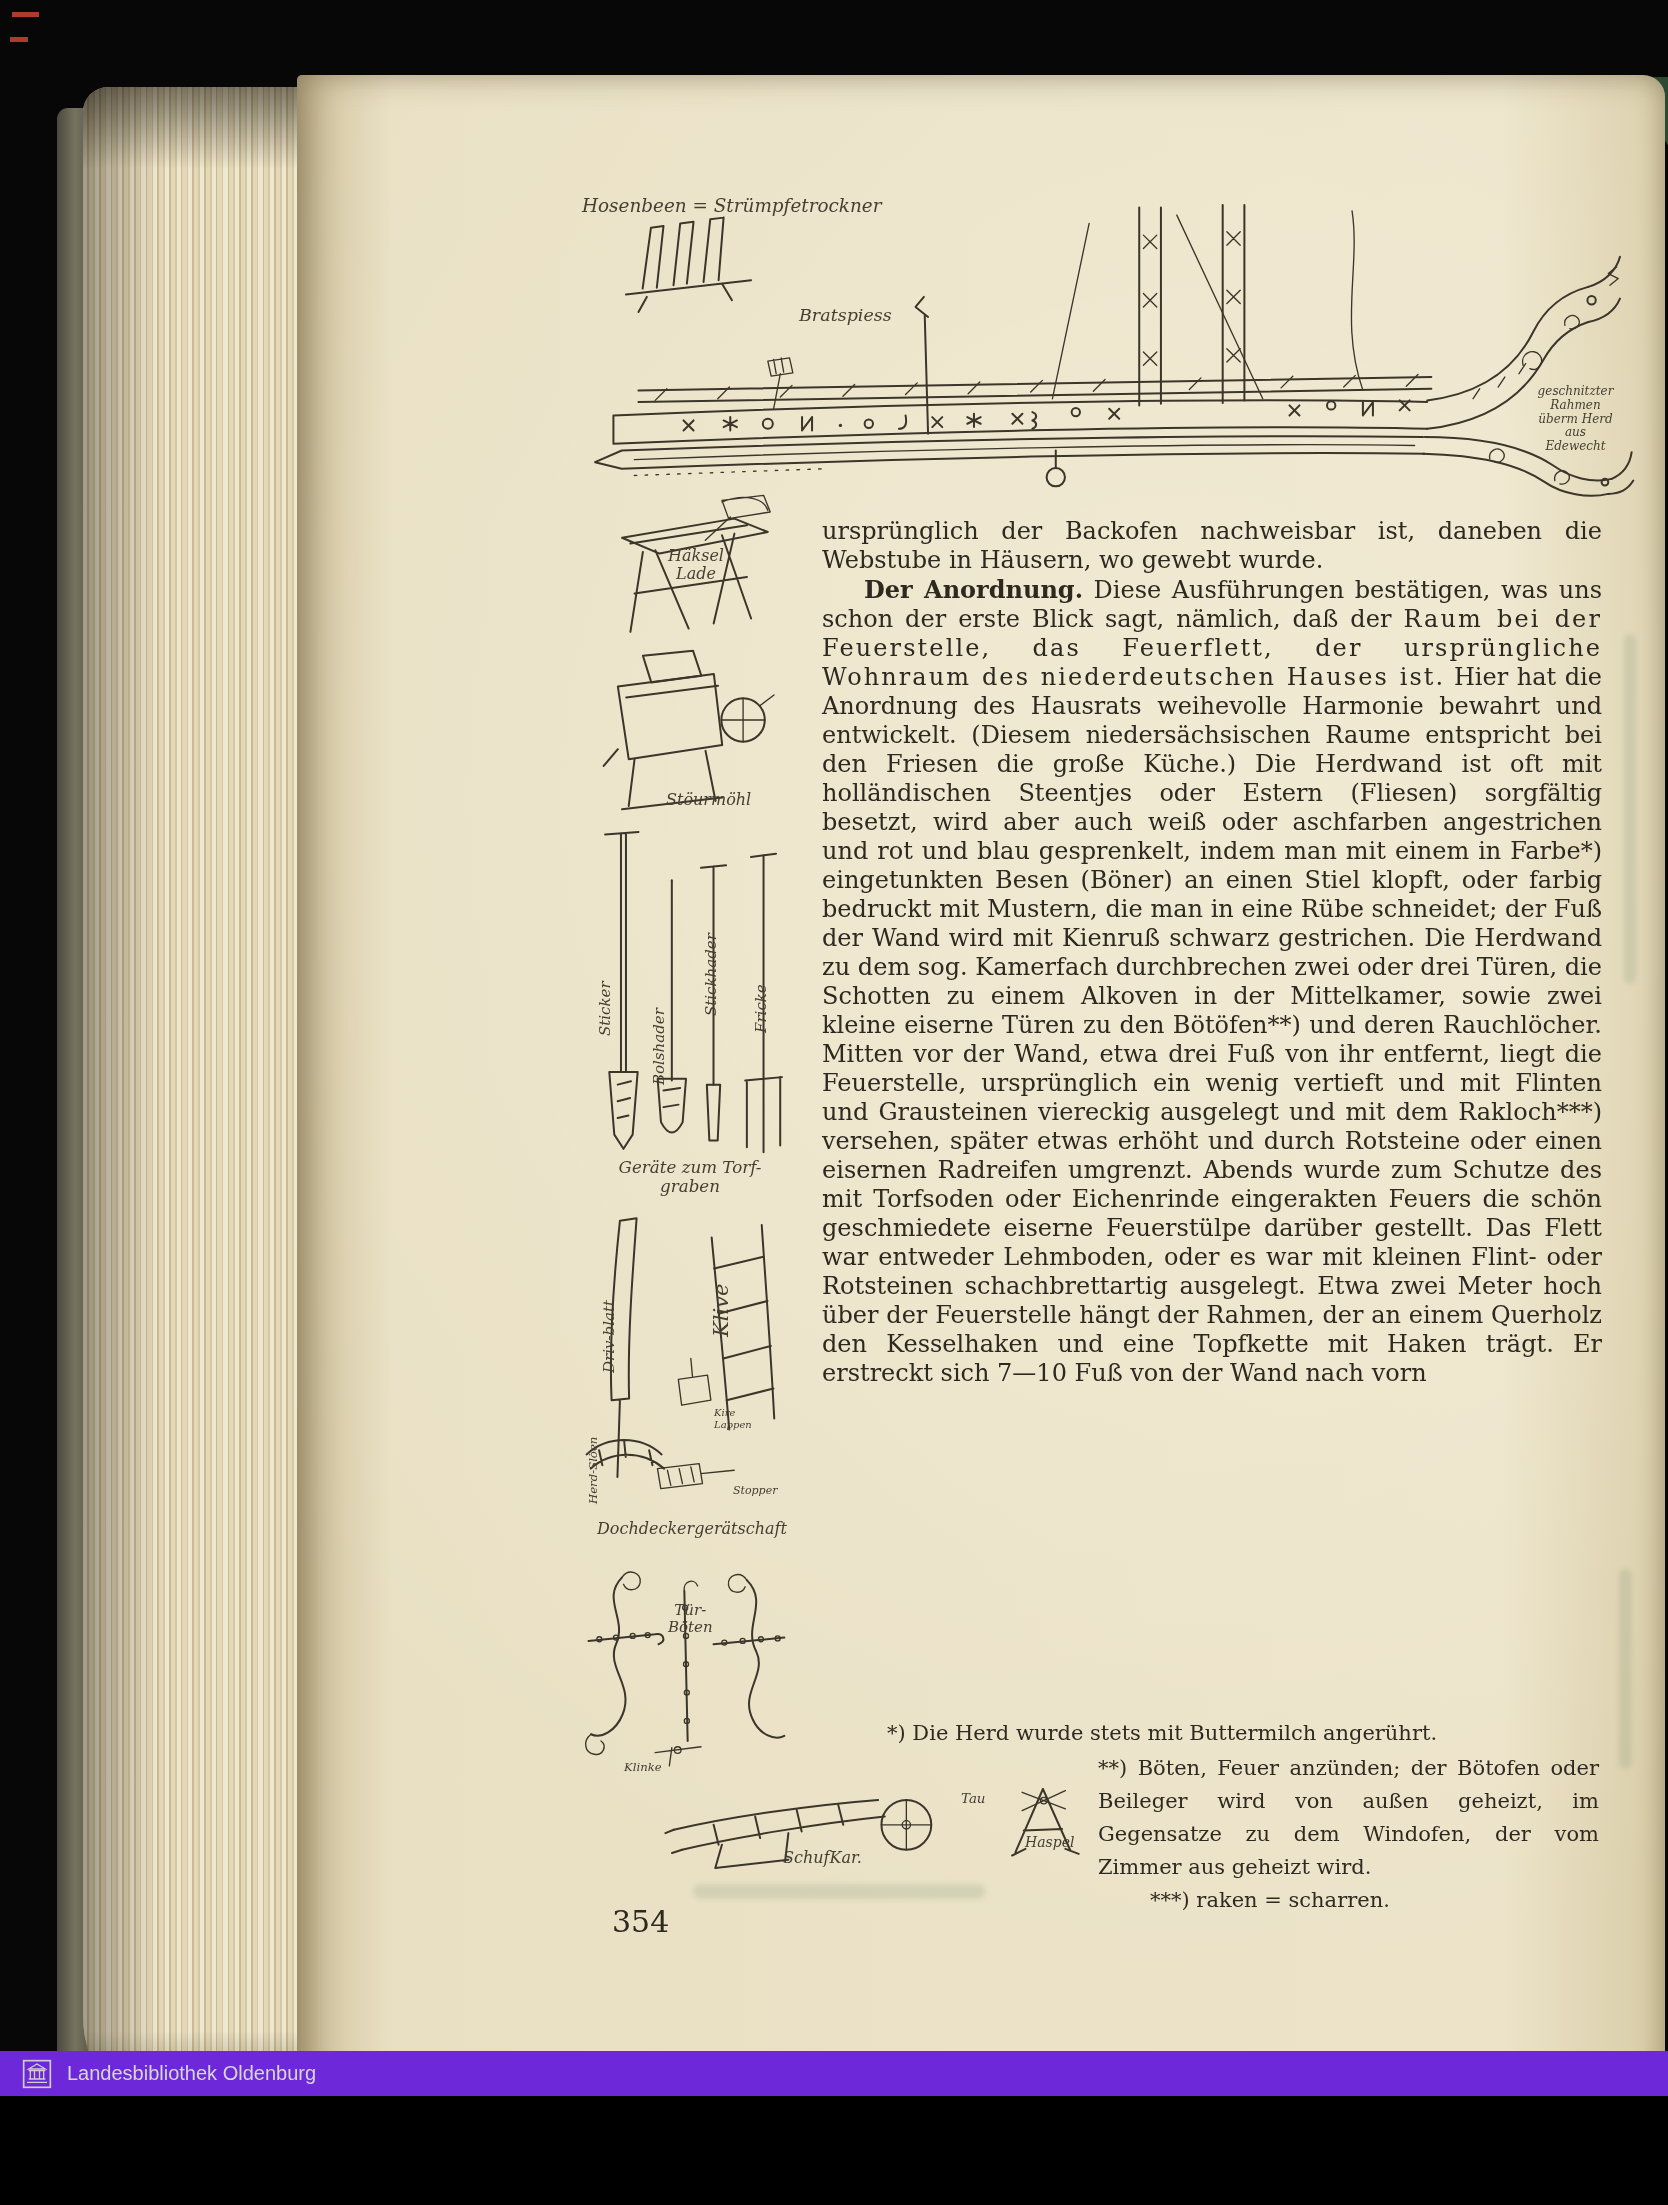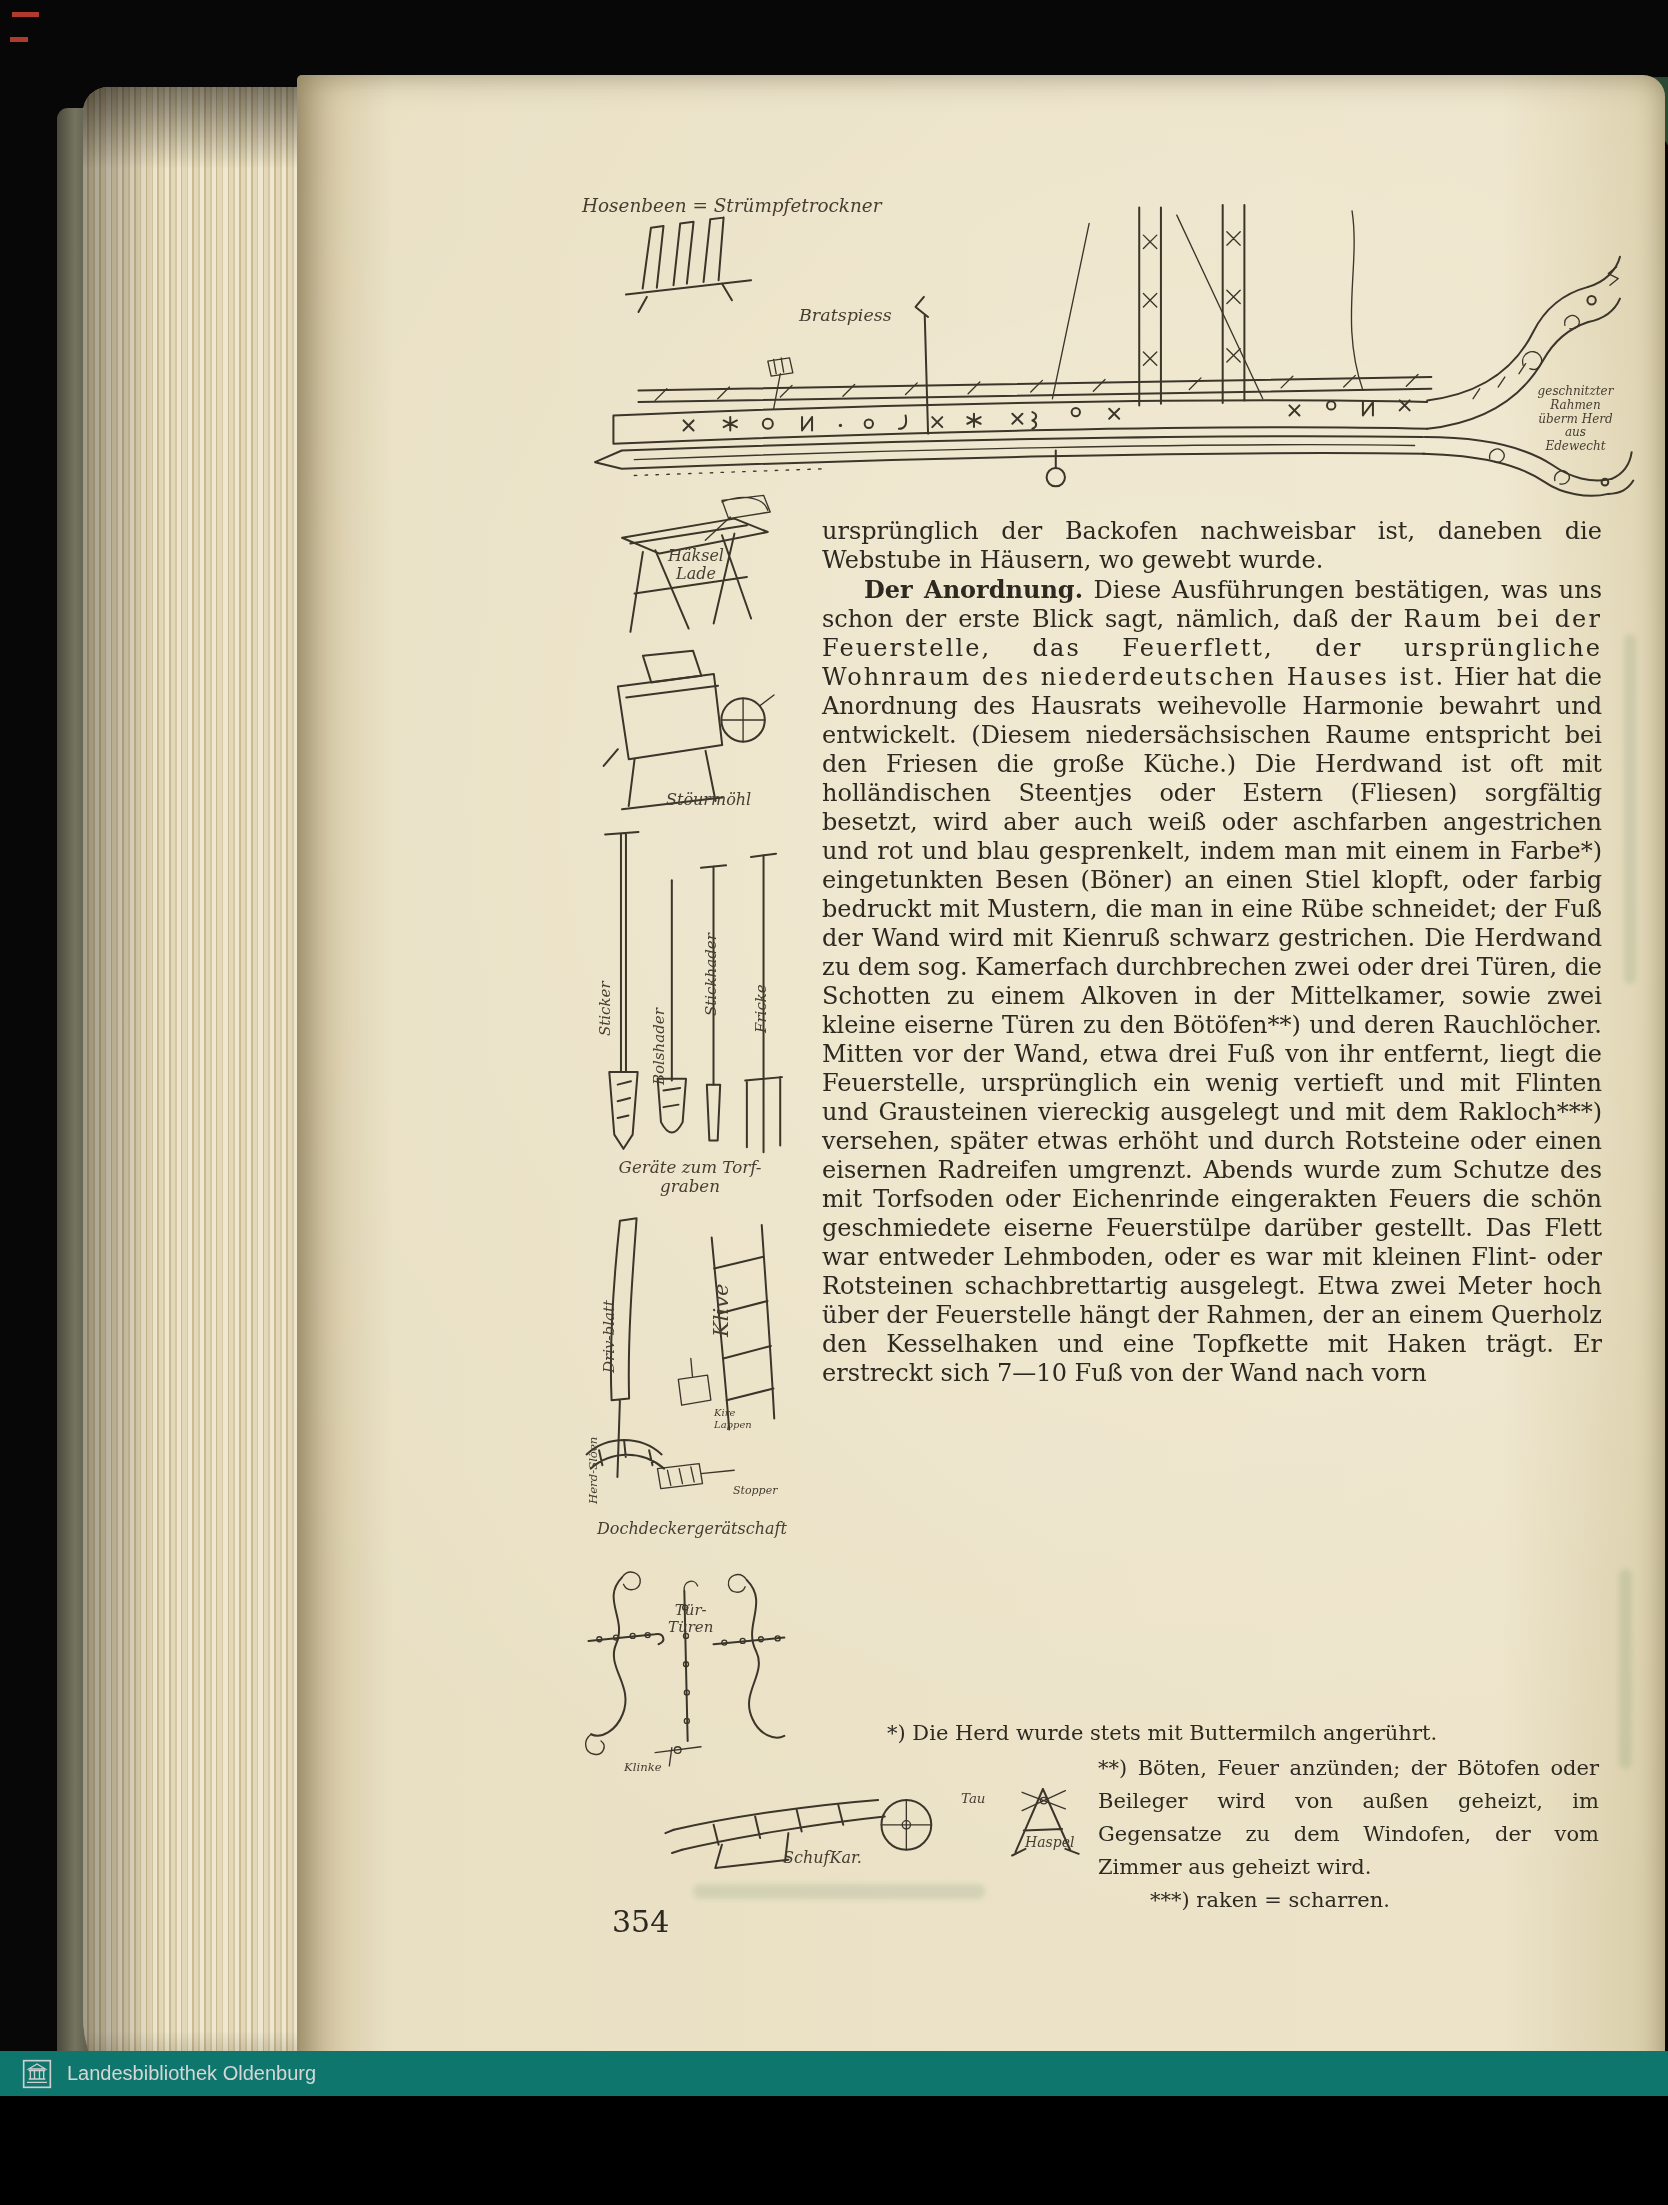--- a/index.html
+++ b/index.html
@@ -41,21 +41,21 @@
   .ctr{text-align:center;}
   
   .sk{position:absolute;}
   .sk path,.sk circle,.sk line,.sk rect{stroke:#3b352a;fill:none;stroke-width:2.4;
         stroke-linecap:round;stroke-linejoin:round;}
   .sk .thin{stroke-width:1.6;}
   .sk .fill{fill:#3b352a;stroke:none;}
   
   .bleed{position:absolute;background:rgba(96,128,96,.16);filter:blur(2.5px);border-radius:6.7px;}
   
-  .footer{position:absolute;left:0;bottom:0;width:1669px;height:45px;background:#0f766e;
+  .footer{position:absolute;left:0;bottom:0;width:1669px;height:45px;background:#6d28d9;
           display:flex;align-items:center;gap:15px;padding-left:22px;box-sizing:border-box;}
   .footer-text{font-family:"Liberation Sans","DejaVu Sans",sans-serif;font-size:20px;color:#d6d6d6;}
 </style>
 </head>
 <body>
 
 <div class="canvas">
 
   <div class="redmark" style="left:11.7px;top:11.7px;width:27px;height:5px;"></div>
   <div class="redmark" style="left:10px;top:37px;width:18.4px;height:5px;"></div>
@@ -221,21 +221,21 @@
     <circle cx="131" cy="58" r="3" class="thin"></circle>
       <circle cx="132" cy="92" r="3" class="thin"></circle>
     <circle cx="132" cy="126" r="3" class="thin"></circle>
       <circle cx="133" cy="160" r="3" class="thin"></circle>
     <circle cx="133" cy="194" r="3" class="thin"></circle>
     <path d="M130 38 c-2 -12 12 -16 16 -6" class="thin"></path>
     <path d="M95 232 L150 225 M115 226 L112 248" class="thin"></path>
     <circle cx="122" cy="229" r="4" class="thin"></circle>
   </svg>
   <div class="hand ctr" style="left:668px;top:1602px;font-size:15px;">Tür-
-Türen</div>
+Böten</div>
   <div class="hand" style="left:624px;top:1761px;font-size:11.7px;">Klinke</div>
 
   <svg class="sk" style="left:663px;top:1765px;" width="284" height="108" viewBox="0 0 340 130">
     <path d="M12 78 C80 62 180 48 258 42 M22 102 C90 86 190 70 266 62"></path>
     <path d="M60 72 L66 96 M110 62 L116 88 M160 54 L166 80 M210 48 L216 72"></path>
     <circle cx="292" cy="72" r="30"></circle>
       <circle cx="292" cy="72" r="5" class="thin"></circle>
     <path d="M292 42 L292 102 M262 72 L322 72" class="thin"></path>
     <path d="M70 96 L62 124 M150 82 L146 116 M62 124 L150 114 M12 78 L2 82 M22 102 L10 106"></path>
   </svg>

